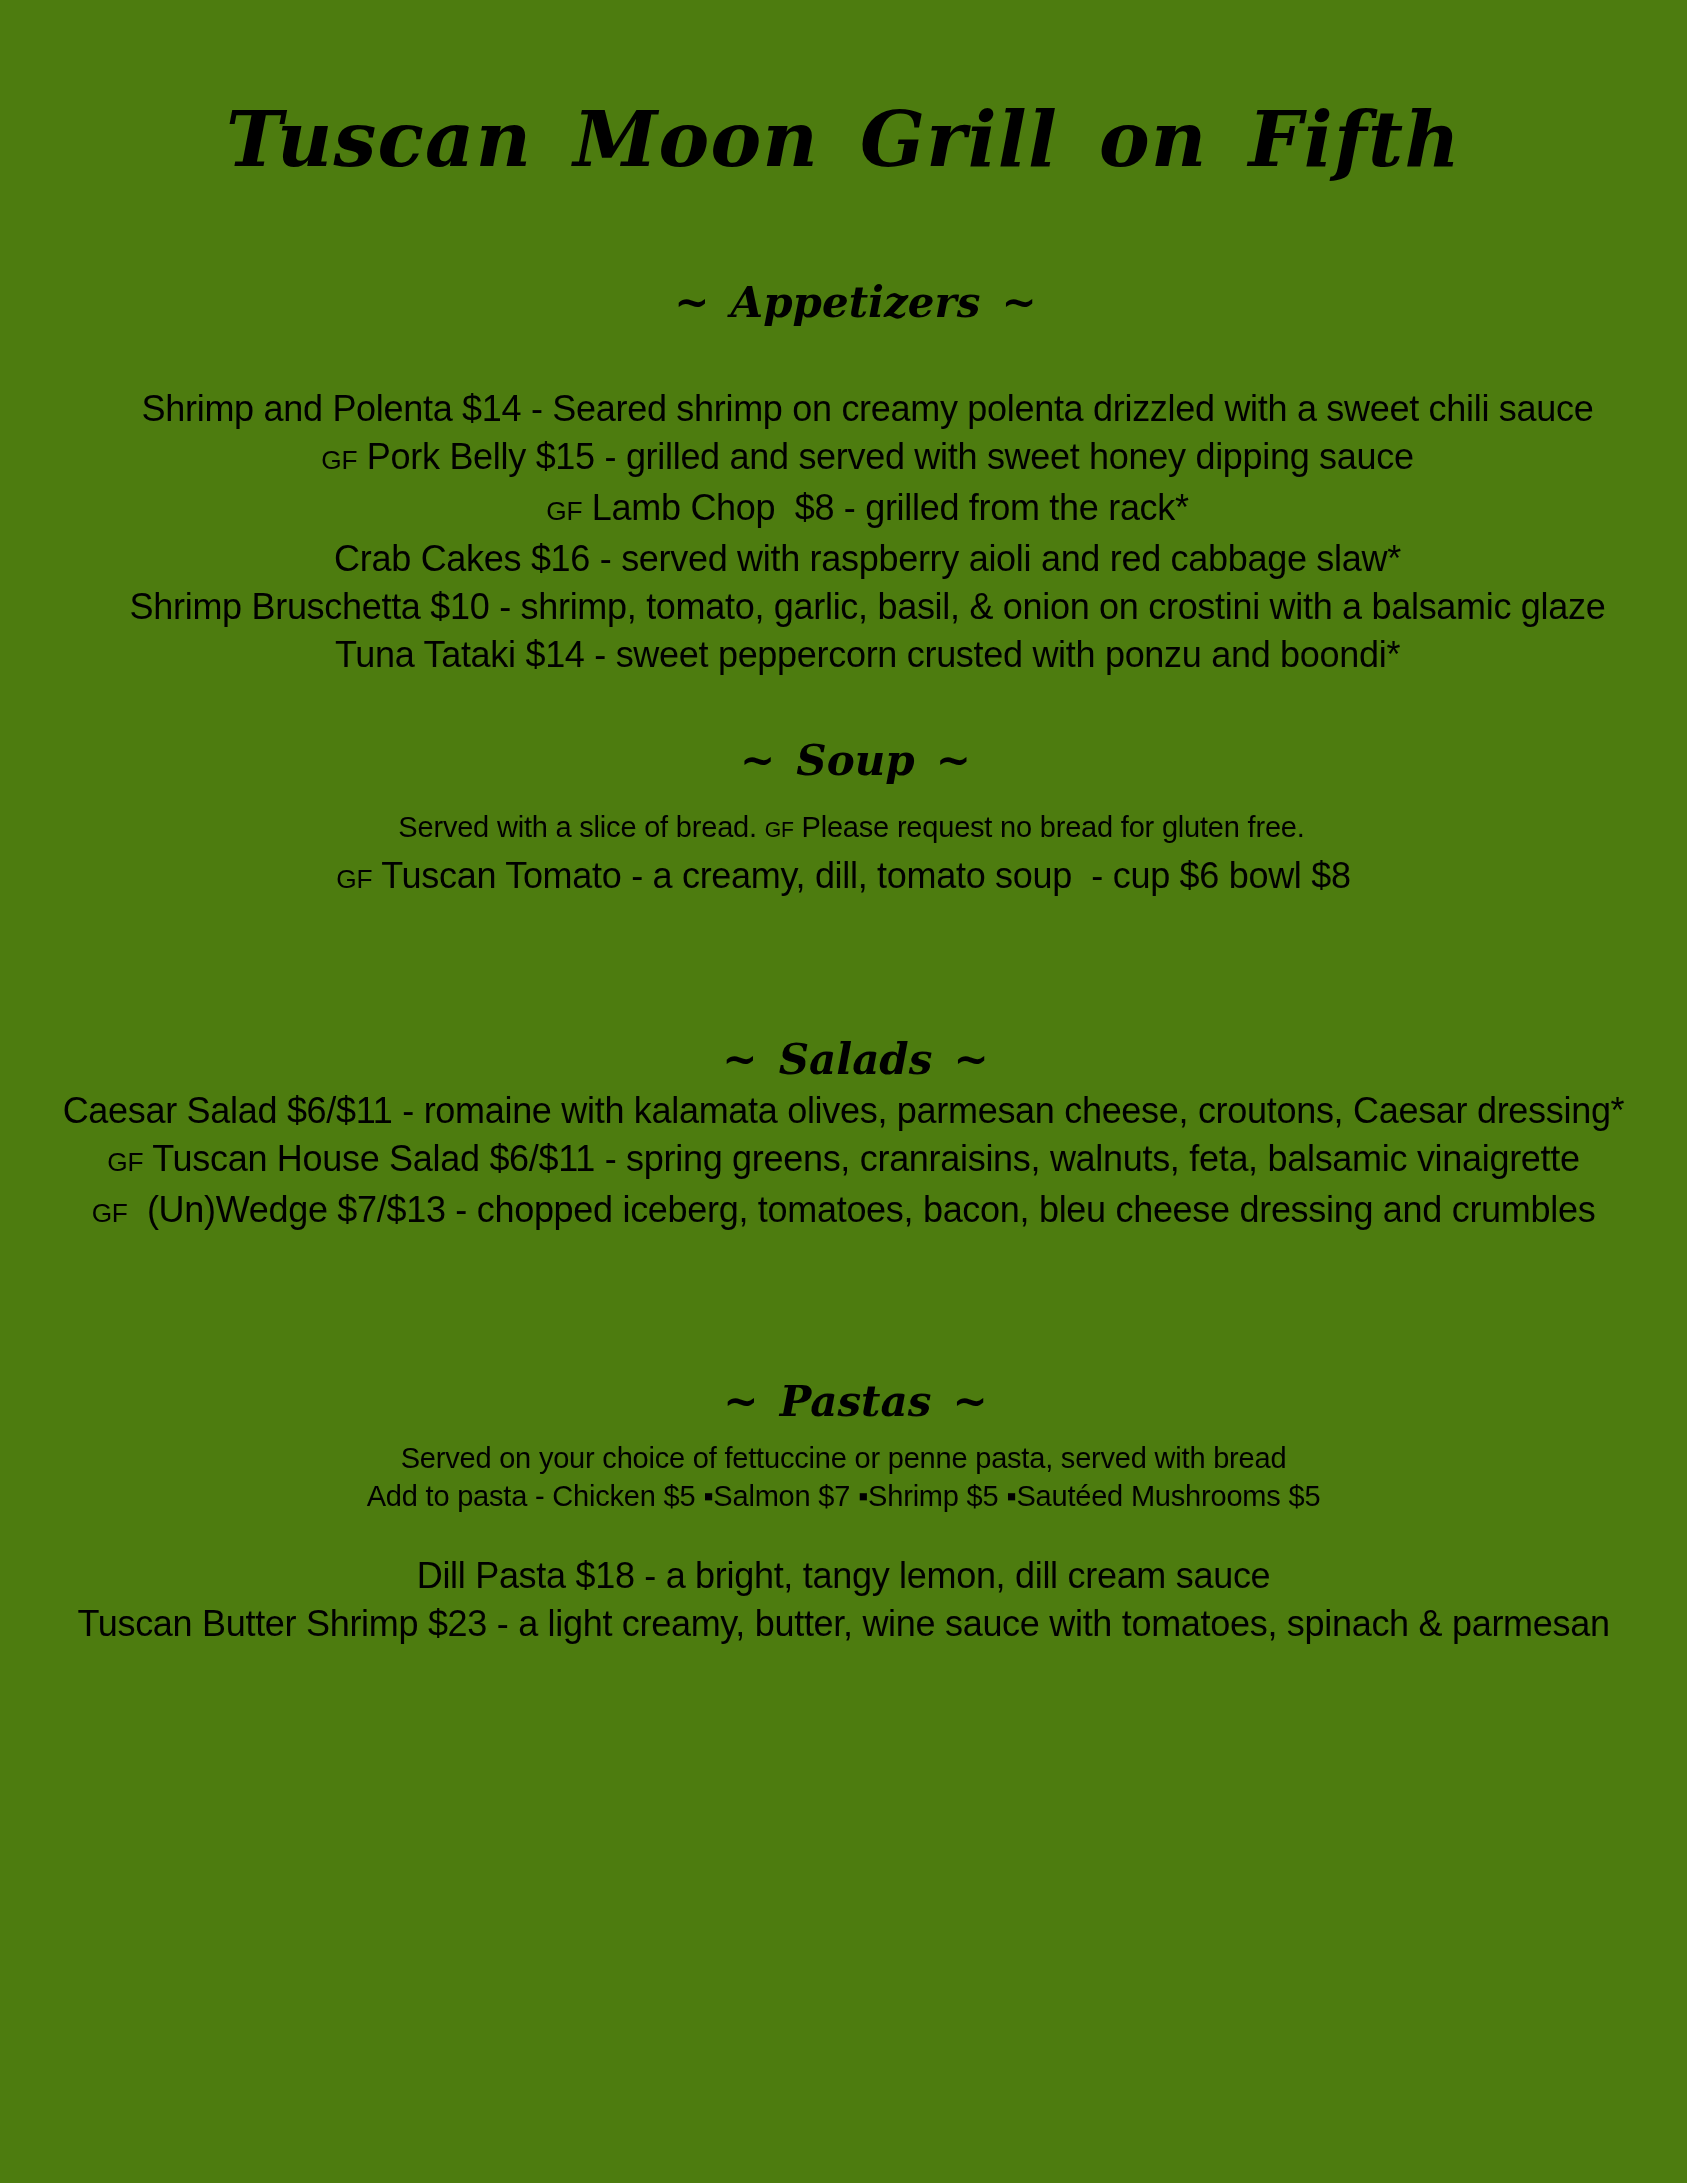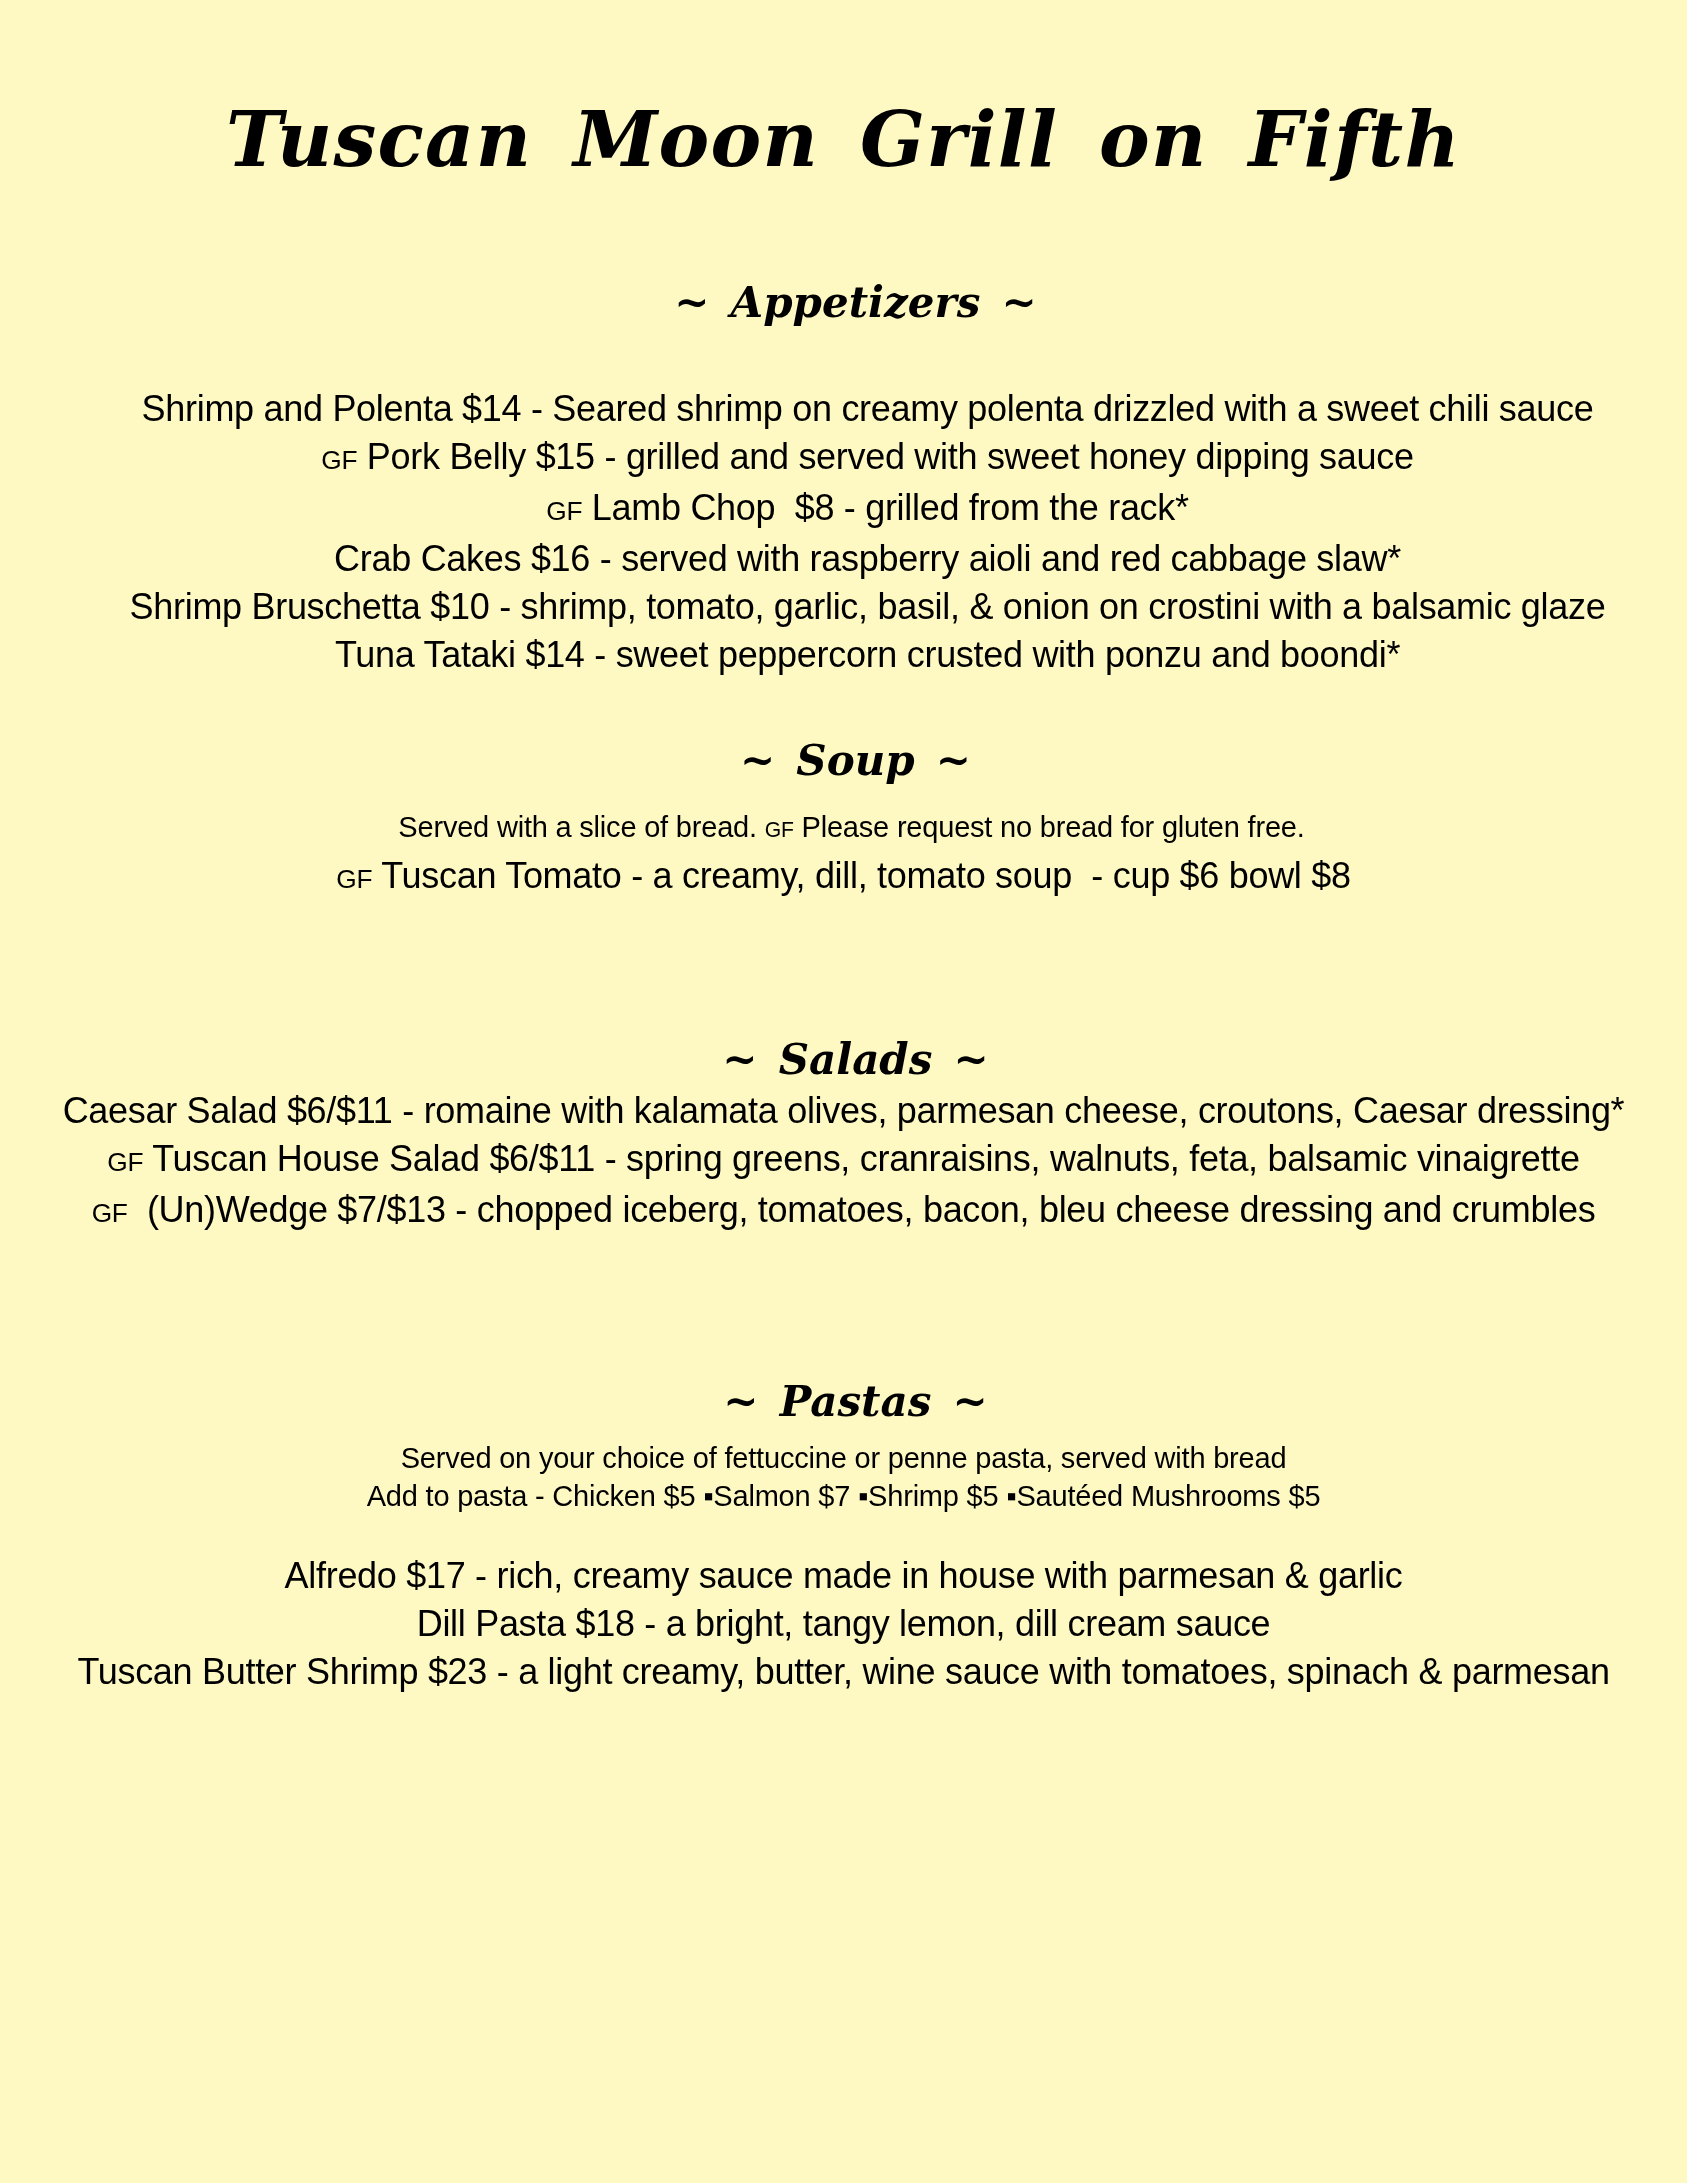--- a/index.html
+++ b/index.html
@@ -3,21 +3,21 @@
 <meta charset="utf-8">
 <style>
   html, body { margin: 0; padding: 0; background: #ffffff; }
 
   .page {
     position: relative;
     width: 1687px;
     height: 2183px;
     box-sizing: border-box;
     padding-top: 94px;
-    background: #fef9c3;
+    background: #4d7c0f;
     color: #000000;
     text-align: center;
     overflow: hidden;
     font-family: "Liberation Sans", "DejaVu Sans", sans-serif;
   }
 
   
   .menu-title {
     margin: 0;
     font-family: "DejaVu Serif", "Liberation Serif", serif;
@@ -108,20 +108,19 @@
           <div class="menu-item menu-line"><span class="seg gf">GF</span><span class="seg">  (Un)Wedge $7/$13 - chopped iceberg, tomatoes, bacon, bleu cheese dressing and crumbles</span></div>
         </div>
       </section>
       <section class="menu-section sec-pastas">
         <h2 class="section-header">~ Pastas ~</h2>
         <div class="section-notes">
           <div class="section-note menu-line"><span class="seg">Served on your choice of fettuccine or penne pasta, served with bread</span></div>
           <div class="section-note menu-line"><span class="seg">Add to pasta - Chicken $5 ▪Salmon $7 ▪Shrimp $5 ▪Sautéed Mushrooms $5</span></div>
         </div>
         <div class="menu-items">
-          <div class="menu-item menu-line"><span class="seg">Alfredo $17 - rich, creamy sauce made in house with parmesan &amp; garlic</span></div>
           <div class="menu-item menu-line"><span class="seg">Dill Pasta $18 - a bright, tangy lemon, dill cream sauce</span></div>
           <div class="menu-item menu-line"><span class="seg">Tuscan Butter Shrimp $23 - a light creamy, butter, wine sauce with tomatoes, spinach &amp; parmesan</span></div>
         </div>
       </section>
     </main>
 </div>
 
 
 </body></html>

